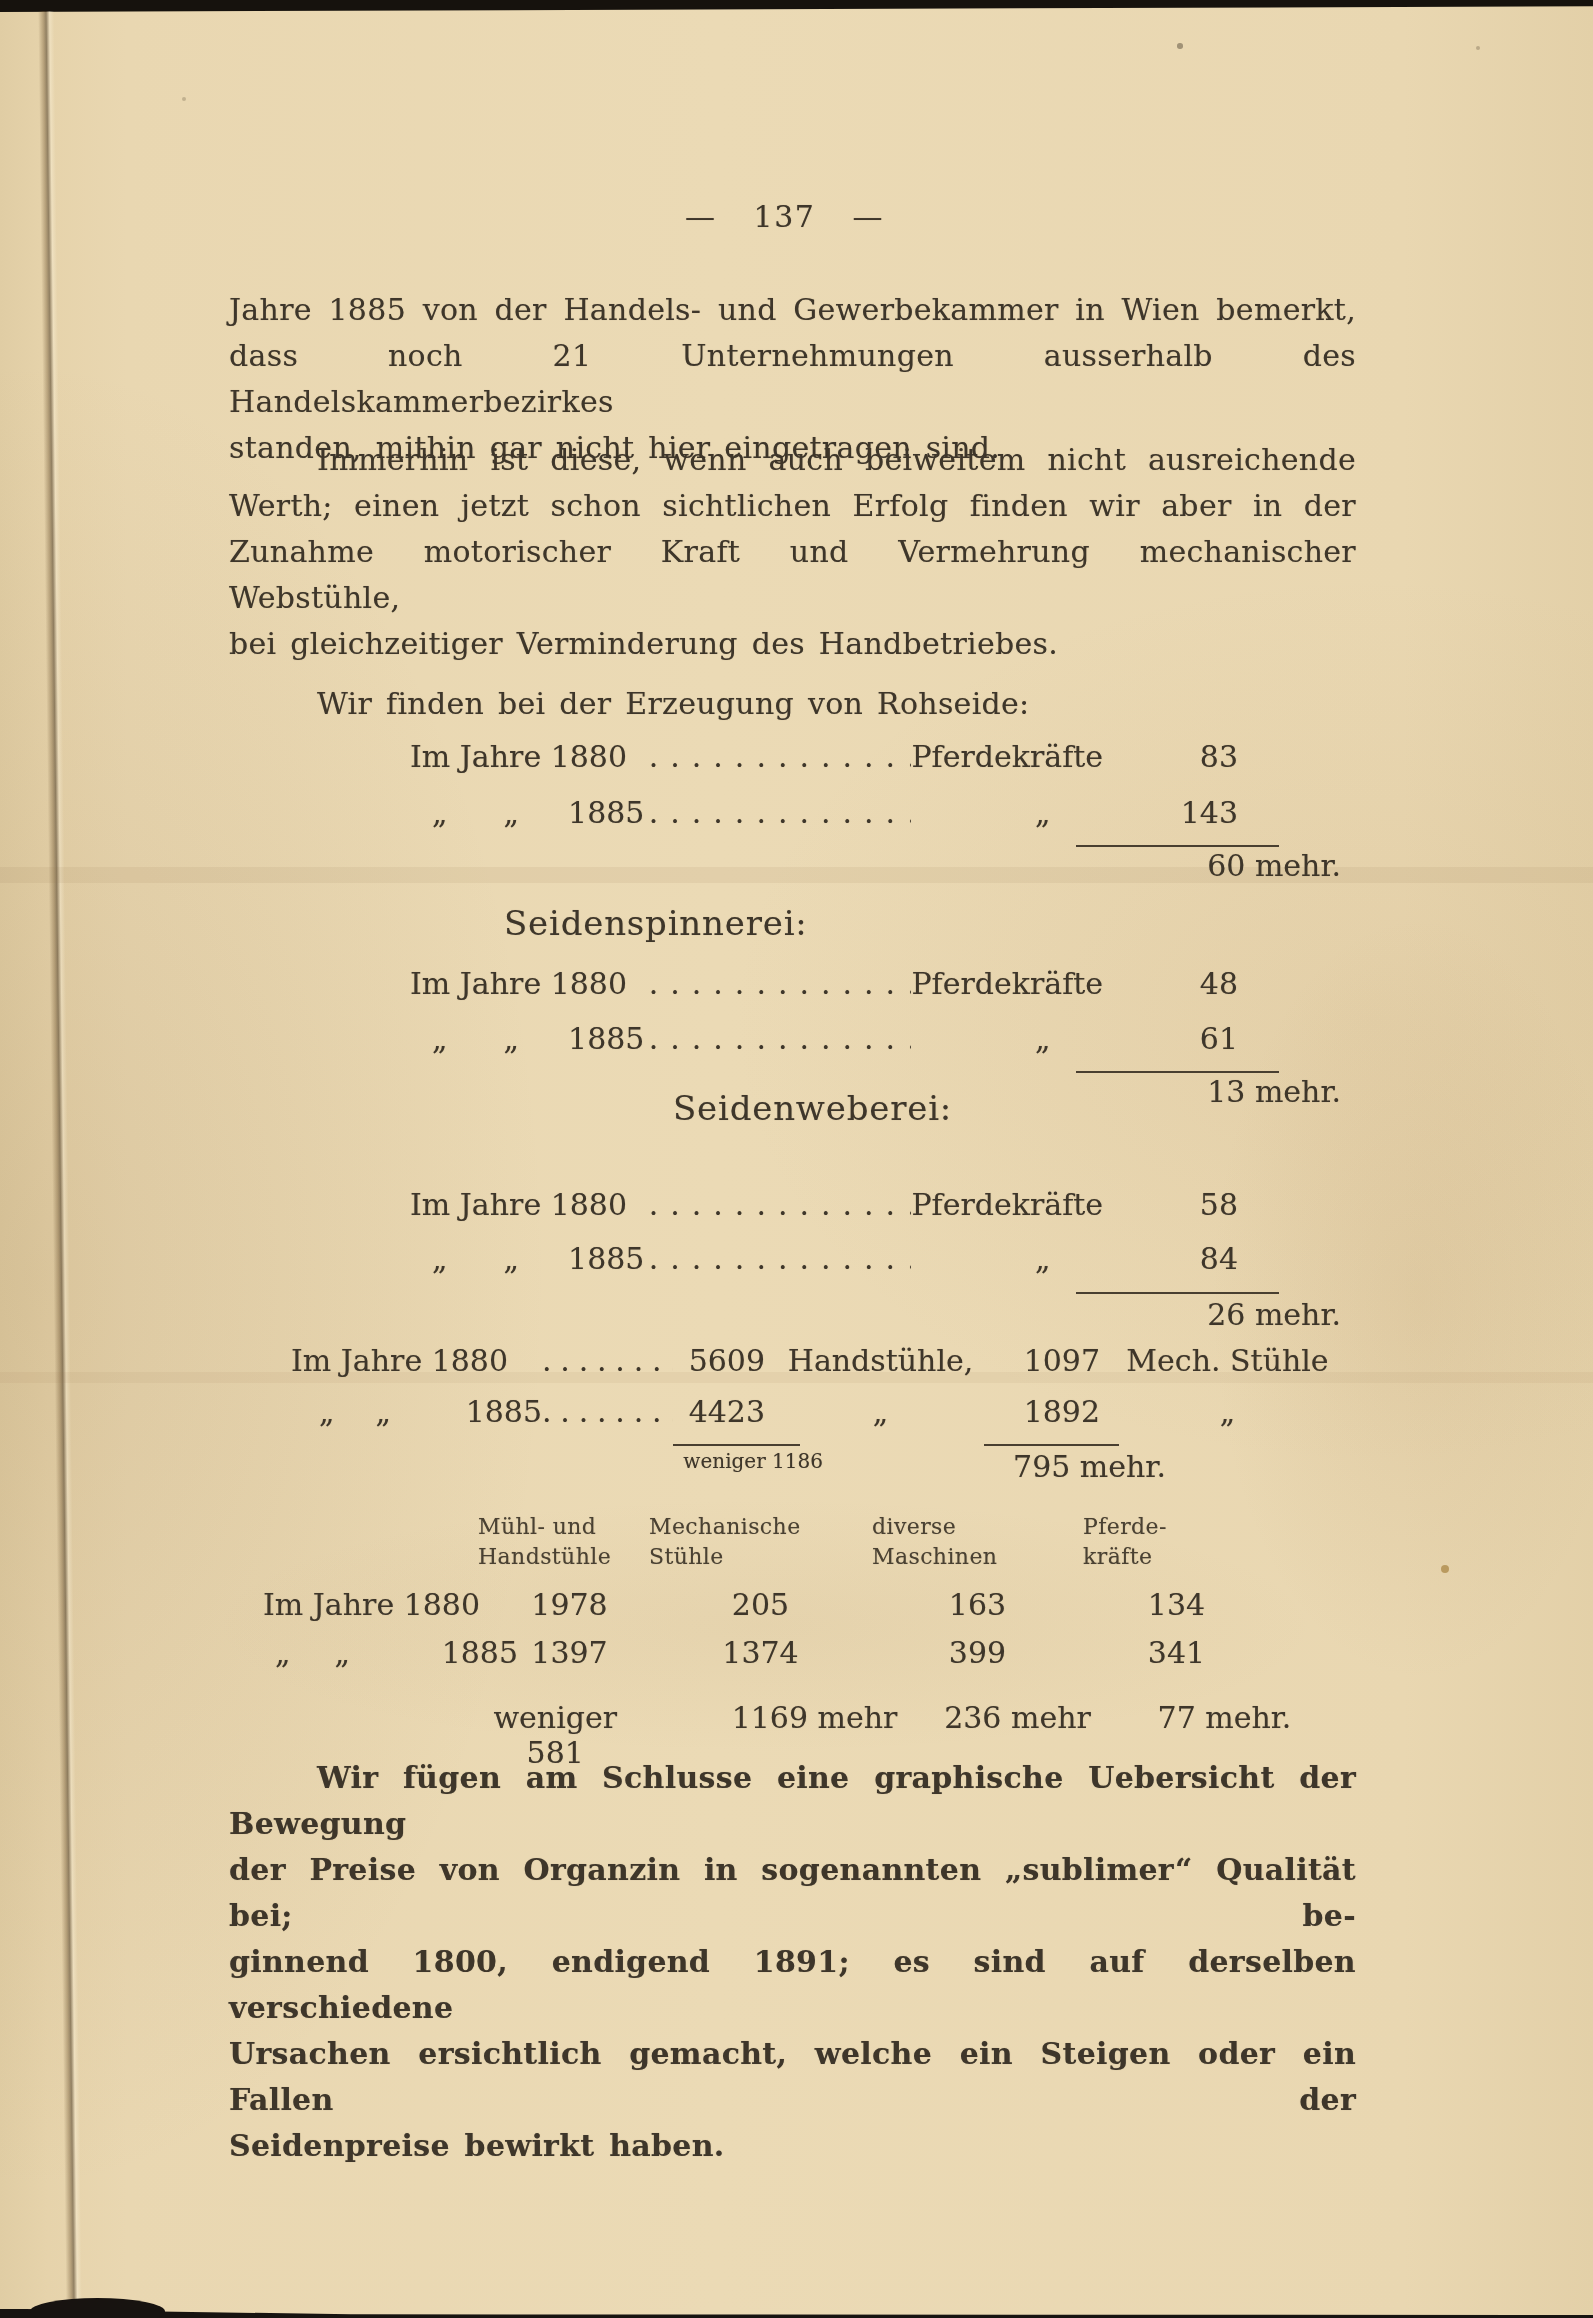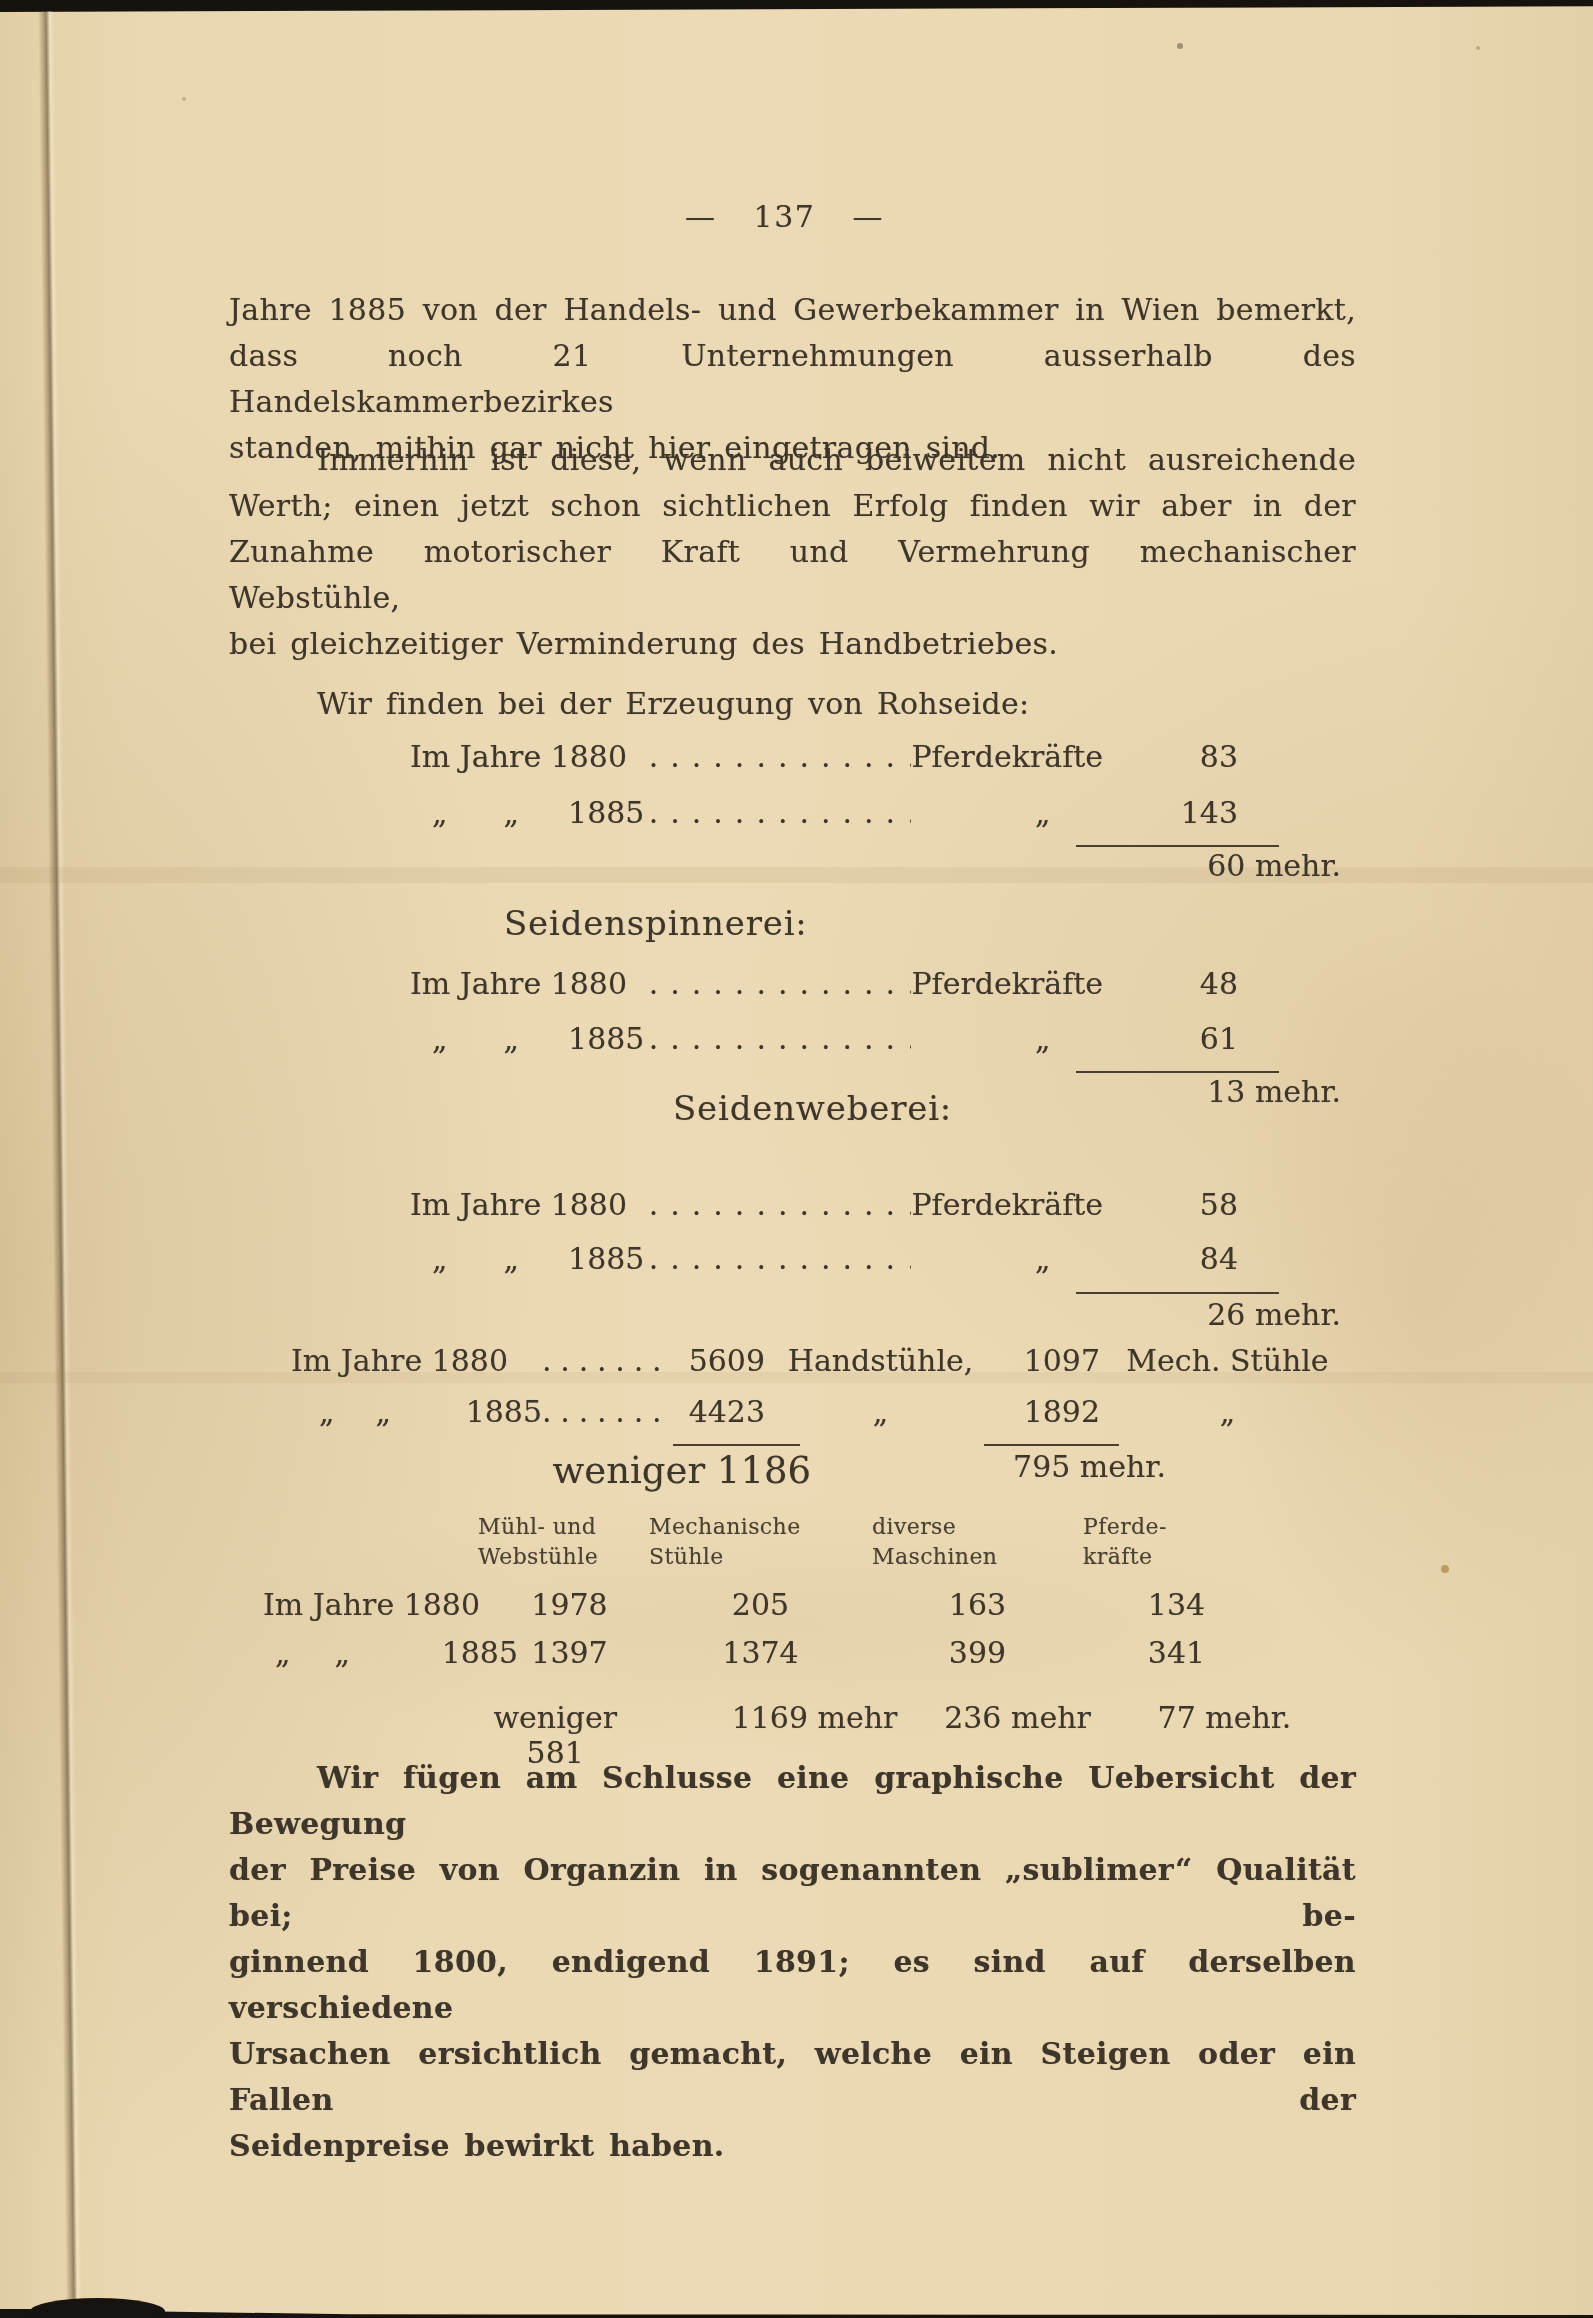--- a/index.html
+++ b/index.html
@@ -46,21 +46,21 @@
   
   .loom-row{position:absolute;left:291px;width:1064px;display:flex;align-items:baseline;font-size:30px;}
   .lA{width:251px;} .lA.r2{display:flex;}
   .ldt1{margin-left:28px;} .ldt2{margin-left:41px;} .lyr{margin-left:auto;}
   .lB{width:131px;overflow:hidden;white-space:nowrap;letter-spacing:8.8px;}
   .lC{width:92px;text-align:right;}
   .lD{width:231px;text-align:center;}
   .lE{width:104px;text-align:right;}
   .lF{flex:1;text-align:center;}
   .loom-rule{position:absolute;border-top:2.4px solid #493f30;}
-  .loom-res-left{position:absolute;left:524px;width:287px;text-align:right;font-size:37px;}
+  .loom-res-left{position:absolute;left:536px;width:287px;text-align:right;font-size:20px;}
   .loom-res-right{position:absolute;left:1002px;width:175px;text-align:center;font-size:30px;}
   
   .mt-head{position:absolute;left:478px;top:1512px;width:793px;display:flex;font-size:22px;line-height:30px;color:#4a4132;letter-spacing:0.4px;}
   .mh{} .mh span{display:block;}
   .mh1{width:171px;} .mh2{width:223px;} .mh3{width:211px;} .mh4{width:187px;}
   .mt-row{position:absolute;left:263px;width:1008px;display:flex;align-items:baseline;font-size:30px;}
   .ml{width:227px;} .ml.r2{display:flex;}
   .mdt1{margin-left:12px;} .mdt2{margin-left:44px;} .myr{margin-left:auto;margin-right:-28px;}
   .mc1{width:159px;text-align:center;} .mc2{width:223px;text-align:center;}
   .mc3{width:211px;text-align:center;} .mc4{width:187px;text-align:center;}
@@ -191,21 +191,21 @@
     <span class="lF">„</span>
   </div>
   <div class="loom-rule" style="top:1444px;left:673px;width:127px;"></div>
   <div class="loom-rule" style="top:1444px;left:984px;width:135px;"></div>
   <div class="loom-res-left ink" style="top:1449px;">weniger 1186</div>
   <div class="loom-res-right ink" style="top:1449px;">795 mehr.</div>
 
   <div class="mt-head ink">
     <span class="mh mh1">
       <span>Mühl- und</span>
-        <span>Webstühle</span>
+        <span>Handstühle</span>
     </span>
     <span class="mh mh2">
       <span>Mechanische</span>
         <span>Stühle</span>
     </span>
     <span class="mh mh3">
       <span>diverse</span>
         <span>Maschinen</span>
     </span>
     <span class="mh mh4">

